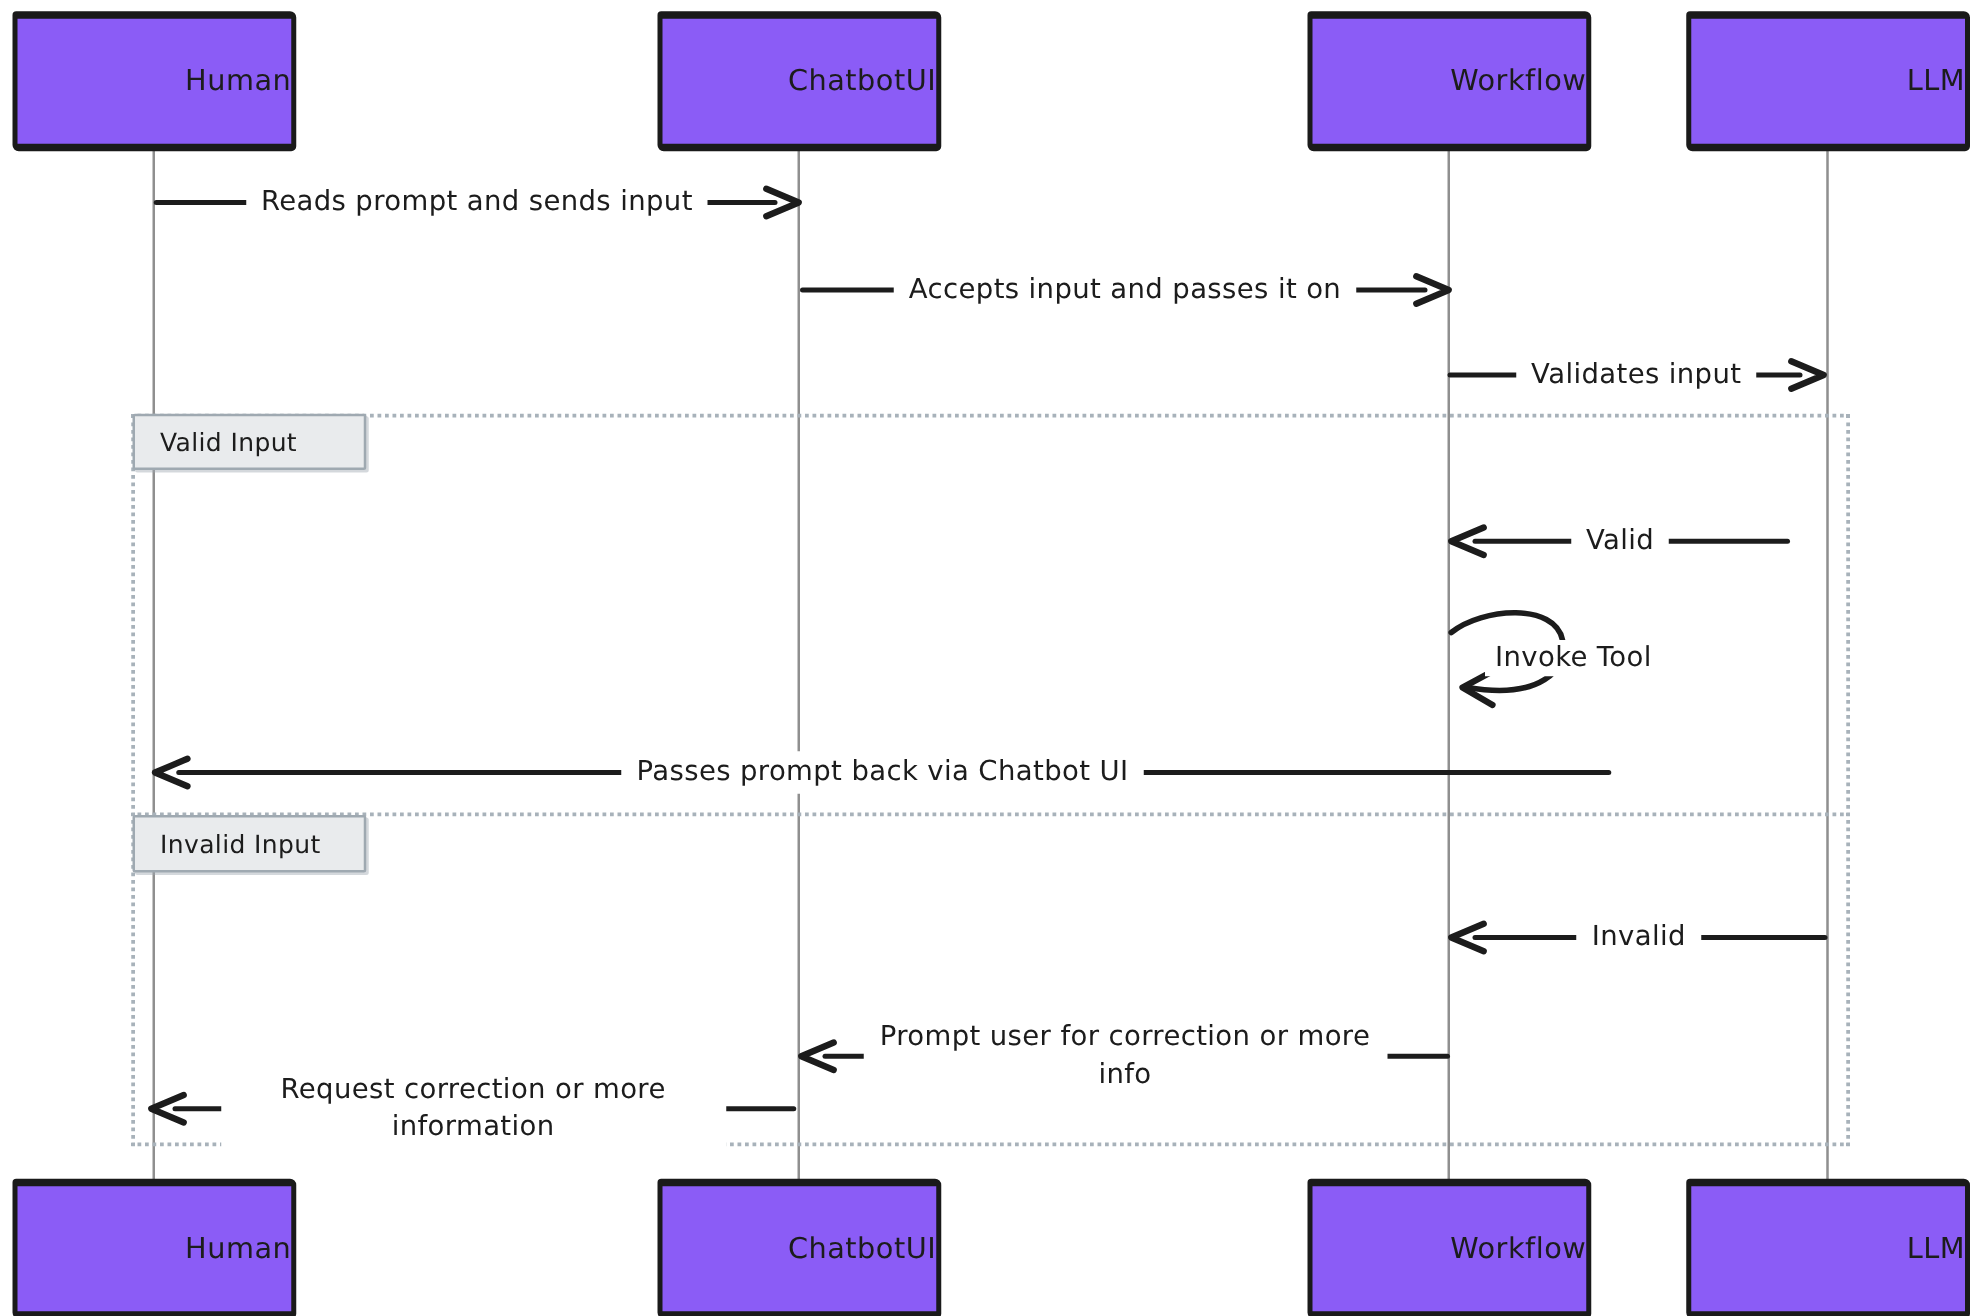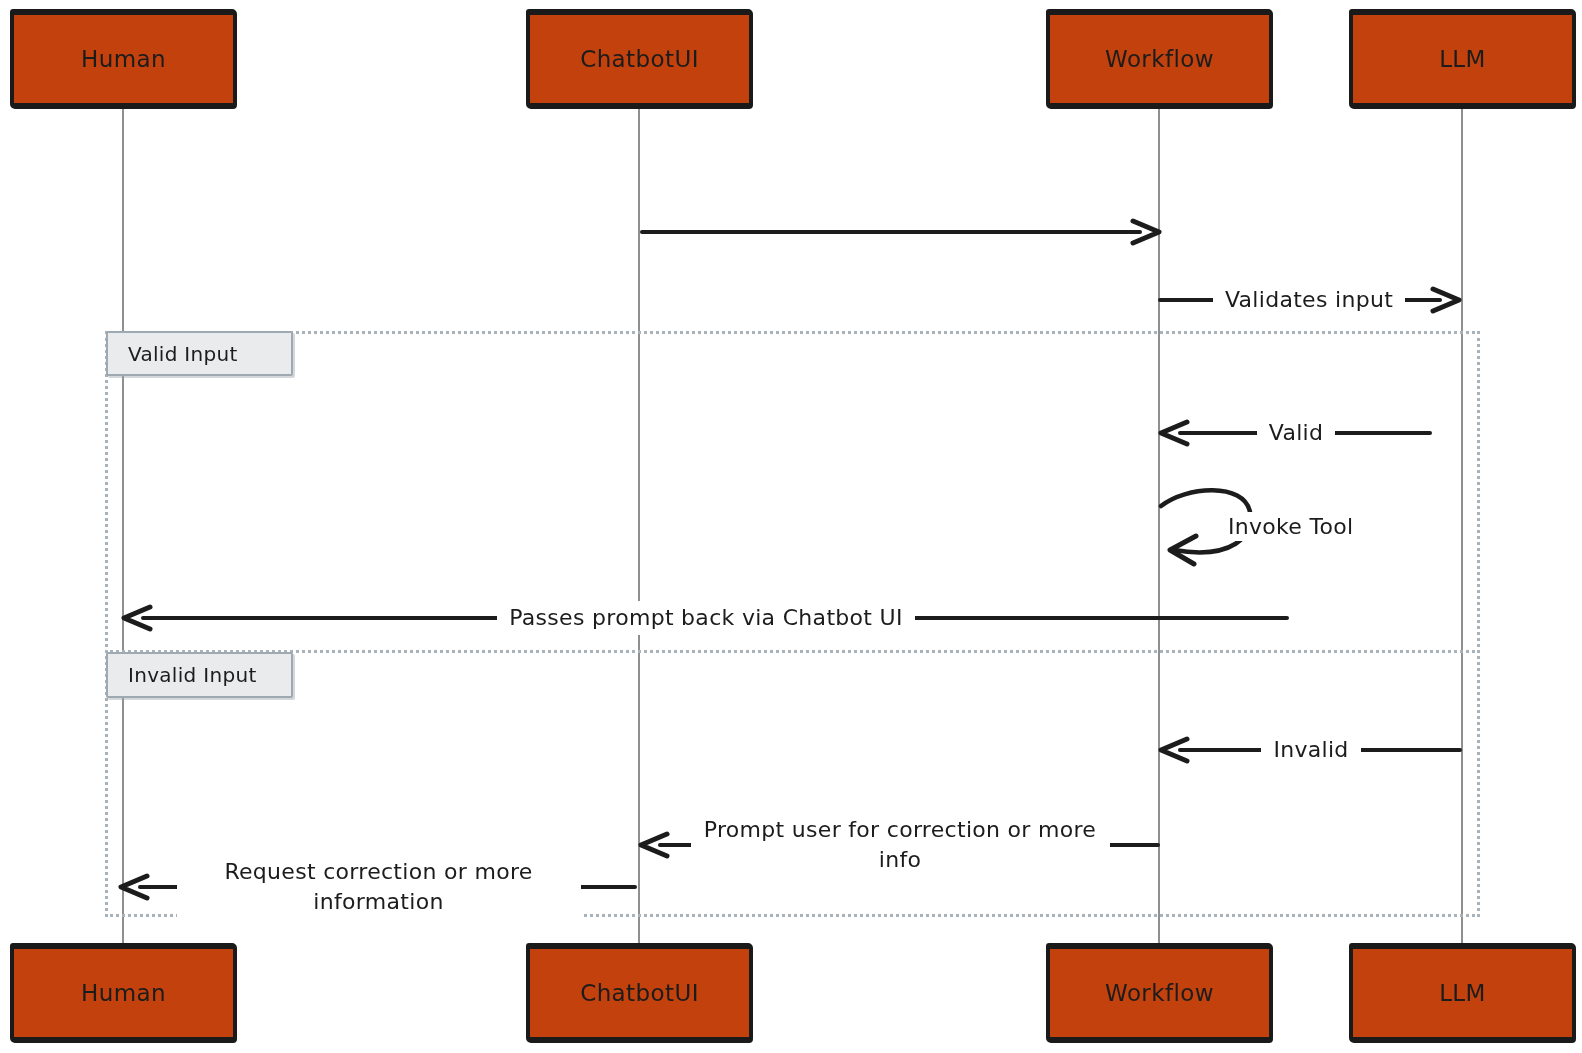--- a/index.html
+++ b/index.html
@@ -7,28 +7,28 @@
     position:relative;
     width:1582px;height:1053px;
     background:#ffffff;
     font-family:"DejaVu Sans", sans-serif;
     color:#1c1c1c;
     overflow:hidden;
   }
   
   .actor{
     position:absolute;
-    width:227px;height:100px;
-    background:#c2410c;
+    width:227px;height:112px;
+    background:#8b5cf6;
     border:4px solid #1a1a1a;
     border-top-width:6px;
     border-bottom-width:6px;
     border-radius:3px 5px 4px 5px;
     box-sizing:border-box;
-    display:flex;align-items:center;justify-content:center;
+    display:flex;align-items:center;justify-content:flex-end;
     z-index:3;
   }
   .actor-label{
     font-size:23px;
     letter-spacing:.4px;
   }
   
   .lifeline{
     position:absolute;
     width:2px;top:109px;height:836px;
@@ -93,21 +93,20 @@
   }
   .arrowhead.right{right:-3px;}
   .arrowhead.left{left:-3px;}
   
   .self-loop-svg{position:absolute;left:1158px;top:484px;z-index:2;}
   .self-loop-text{
     position:absolute;left:1188px;top:512px;
     background:#ffffff;padding:2px 8px;
     font-size:22px;letter-spacing:.3px;
     z-index:3;
-    margin-left:32px;
   }
 </style>
 </head>
 <body>
 
 <div class="canvas">
 
   <div class="lifeline" style="left:122px;"></div>
   <div class="lifeline" style="left:638px;"></div>
   <div class="lifeline" style="left:1158px;"></div>
@@ -141,23 +140,31 @@
   <div class="actor" style="left:526px;top:943px;">
     <span class="actor-label">ChatbotUI</span>
   </div>
   <div class="actor" style="left:1046px;top:943px;">
     <span class="actor-label">Workflow</span>
   </div>
   <div class="actor" style="left:1349px;top:943px;">
     <span class="actor-label">LLM</span>
   </div>
 
+  <div class="message dir-right" style="left:123px;top:142px;width:517px;height:40px;">
+    <div class="msg-line"></div>
+    <span class="msg-text">Reads prompt and sends input</span>
+    <svg class="arrowhead right" width="34" height="30" viewBox="0 0 34 30">
+      <path d="M4 4 L30 15 L4 26" fill="none" stroke="#1c1c1c" stroke-width="5" stroke-linecap="round" stroke-linejoin="round"></path>
+    </svg>
+  </div>
 
   <div class="message dir-right" style="left:640px;top:198px;width:520px;height:68px;">
     <div class="msg-line"></div>
+    <span class="msg-text" style="max-width:368px;">Accepts input and passes it on</span>
     <svg class="arrowhead right" width="34" height="30" viewBox="0 0 34 30">
       <path d="M4 4 L30 15 L4 26" fill="none" stroke="#1c1c1c" stroke-width="5" stroke-linecap="round" stroke-linejoin="round"></path>
     </svg>
   </div>
 
   <div class="message dir-right" style="left:1158px;top:280px;width:302px;height:40px;">
     <div class="msg-line"></div>
     <span class="msg-text">Validates input</span>
     <svg class="arrowhead right" width="34" height="30" viewBox="0 0 34 30">
       <path d="M4 4 L30 15 L4 26" fill="none" stroke="#1c1c1c" stroke-width="5" stroke-linecap="round" stroke-linejoin="round"></path>

